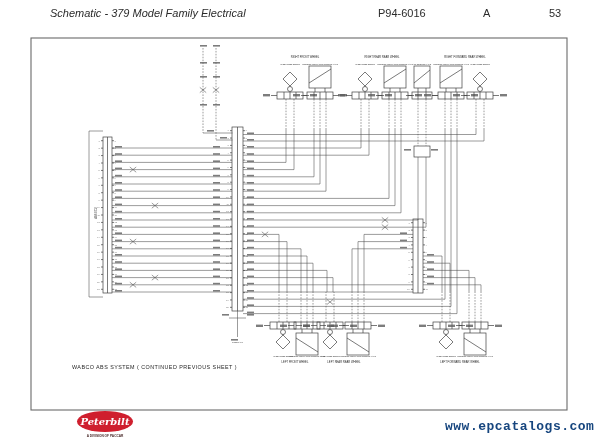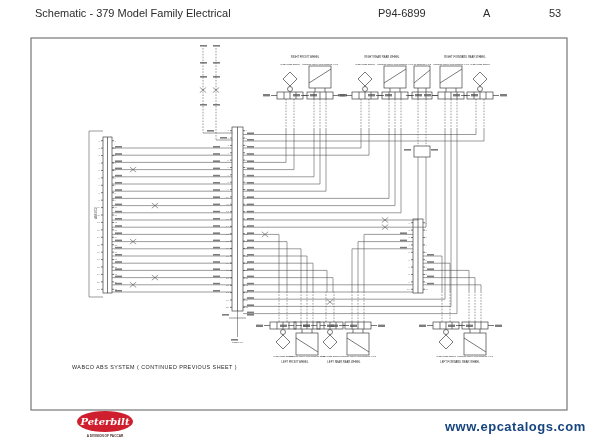--- a/index.html
+++ b/index.html
@@ -1,46 +1,46 @@
 <!DOCTYPE html>
 <html><head>
 <meta charset="utf-8">
 <style>
   html,body{margin:0;padding:0;background:#ffffff;}
   body{width:600px;height:443px;position:relative;font-family:"Liberation Sans",sans-serif;overflow:hidden;}
   .hdr-text{position:absolute;top:7px;font-size:11px;color:#2b2b2b;white-space:nowrap;}
-  #hdr-title{left:35px;}
+  #hdr-title{left:50px;font-style:italic;}
   #hdr-doc{left:378px;}
   #hdr-rev{left:483px;}
   #hdr-page{left:549px;}
   #schsvg{position:absolute;left:0;top:0;}
   .border{fill:none;stroke:#6a6a6a;stroke-width:1.1;}
   .ln{fill:none;stroke:#414141;stroke-width:.7;}
   .w{fill:none;stroke:#4a4a4a;stroke-width:.55;}
   .dsh{stroke-dasharray:1.6 1.3;}
   .sm{fill:#5c5c5c;stroke:none;opacity:.8;}
   .pin{font-size:2px;fill:#666;font-family:"Liberation Sans",sans-serif;}
   .lbl{font-size:1.7px;fill:#333;text-anchor:middle;font-family:"Liberation Sans",sans-serif;}
   .pos{font-size:2.7px;fill:#1d1d1d;text-anchor:middle;font-family:"Liberation Sans",sans-serif;}
   .cap{font-size:5.4px;letter-spacing:.45px;fill:#1f1f1f;font-family:"Liberation Sans",sans-serif;}
   .vlabel{font-size:2.6px;fill:#333;text-anchor:middle;font-family:"Liberation Sans",sans-serif;}
   .tiny{font-size:2.2px;fill:#333;text-anchor:middle;font-family:"Liberation Sans",sans-serif;}
   .logo{position:absolute;left:77px;top:411px;width:56px;height:21px;background:#cf1f2e;border-radius:50%;
         display:flex;align-items:center;justify-content:center;color:#fff;
         font-family:"DejaVu Serif",serif;font-style:italic;font-weight:bold;font-size:10px;}
   .tagline{position:absolute;left:77px;top:434px;width:112px;text-align:center;
            font-size:6.4px;color:#4a2a2a;transform:scale(.5);transform-origin:left top;white-space:nowrap;font-weight:bold;}
-  .watermark{position:absolute;left:445px;top:419px;font-family:Liberation Sans, sans-serif;
+  .watermark{position:absolute;left:445px;top:419px;font-family:Liberation Mono, monospace;
              font-weight:bold;font-size:13px;color:#16457e;letter-spacing:.5px;}
 </style>
 </head>
 <body>
 
 <span class="hdr-text" id="hdr-title">Schematic - 379 Model Family Electrical</span>
-<span class="hdr-text" id="hdr-doc">P94-6899</span>
+<span class="hdr-text" id="hdr-doc">P94-6016</span>
 <span class="hdr-text" id="hdr-rev">A</span>
 <span class="hdr-text" id="hdr-page">53</span>
 
 <svg id="schsvg" width="600" height="443" viewBox="0 0 600 443">
   <defs>
     <g id="bar">
       <rect x="-13" y="0" width="26" height="7" class="ln"></rect>
       <path class="ln" d="M-6 0V7M0 0V7M6 0V7M-13 3.5H-19M13 3.5H19"></path>
       <rect x="-27" y="2" width="7" height="2.4" class="sm"></rect>
       <rect x="20" y="2" width="7" height="2.4" class="sm"></rect>

